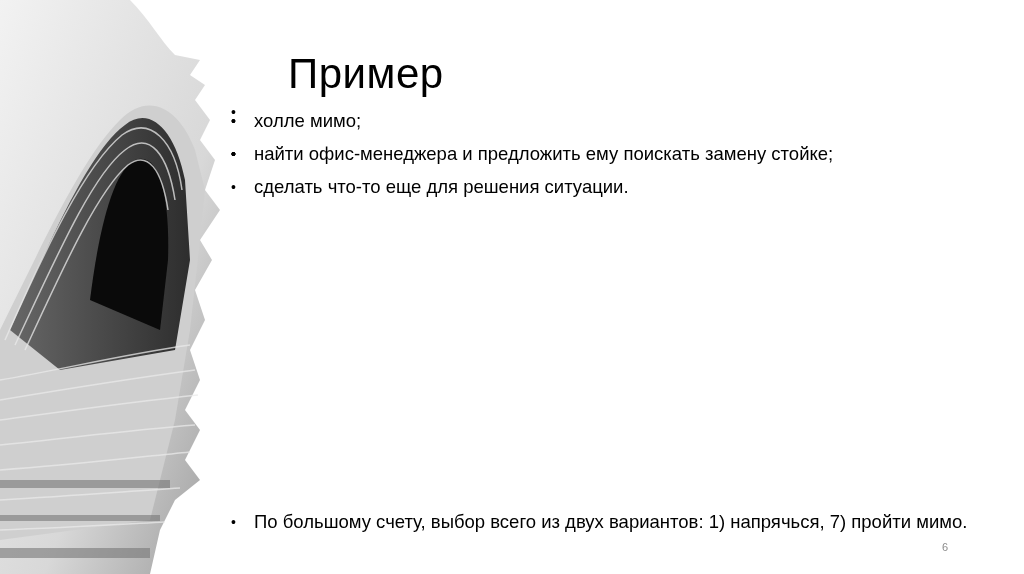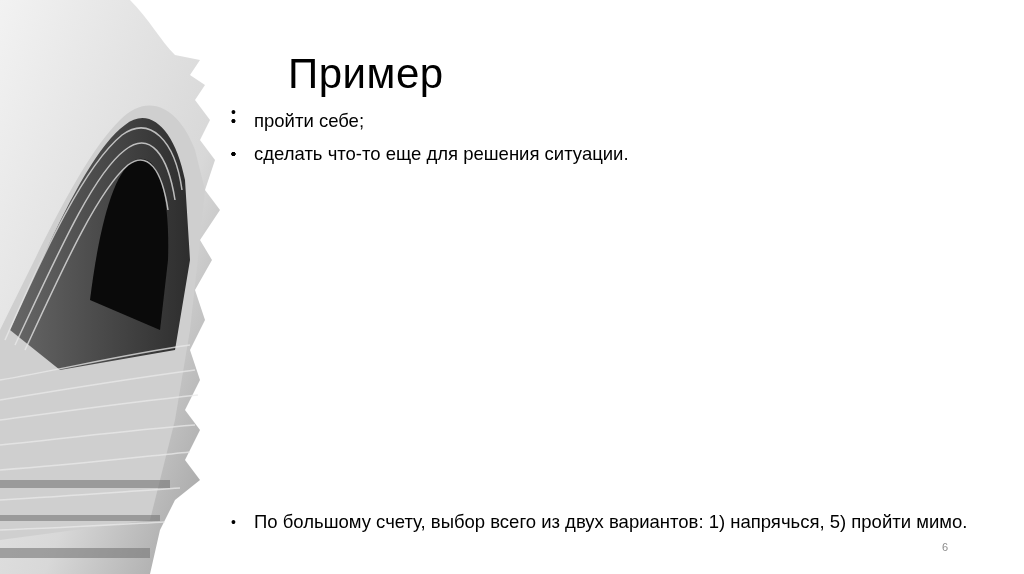--- a/index.html
+++ b/index.html
@@ -79,40 +79,41 @@
 
 <div class="content">
   <div class="bullet">
     <span class="dot">•</span>
   </div>
   <div class="bullet">
     <span class="dot">•</span>
   </div>
   <div class="bullet">
     <span class="dot">•</span>
-    <span>пройти себе;</span>
+    <span>холле мимо;</span>
   </div>
   <div class="bullet">
     <span class="dot">•</span>
   </div>
   <div class="bullet">
     <span class="dot">•</span>
   </div>
   <div class="bullet">
     <span class="dot">•</span>
   </div>
   <div class="bullet">
     <span class="dot">•</span>
+    <span>найти офис-менеджера и предложить ему поискать замену стойке;</span>
   </div>
   <div class="bullet">
     <span class="dot">•</span>
     <span>сделать что-то еще для решения ситуации.</span>
   </div>
 </div>
 
 <div class="final">
   <div class="bullet">
     <span class="dot">•</span>
-    <span>По большому счету, выбор всего из двух вариантов: 1) напрячься, 5) пройти мимо.</span>
+    <span>По большому счету, выбор всего из двух вариантов: 1) напрячься, 7) пройти мимо.</span>
   </div>
 </div>
 
 <div class="page-num">6</div>
 
 </body></html>

